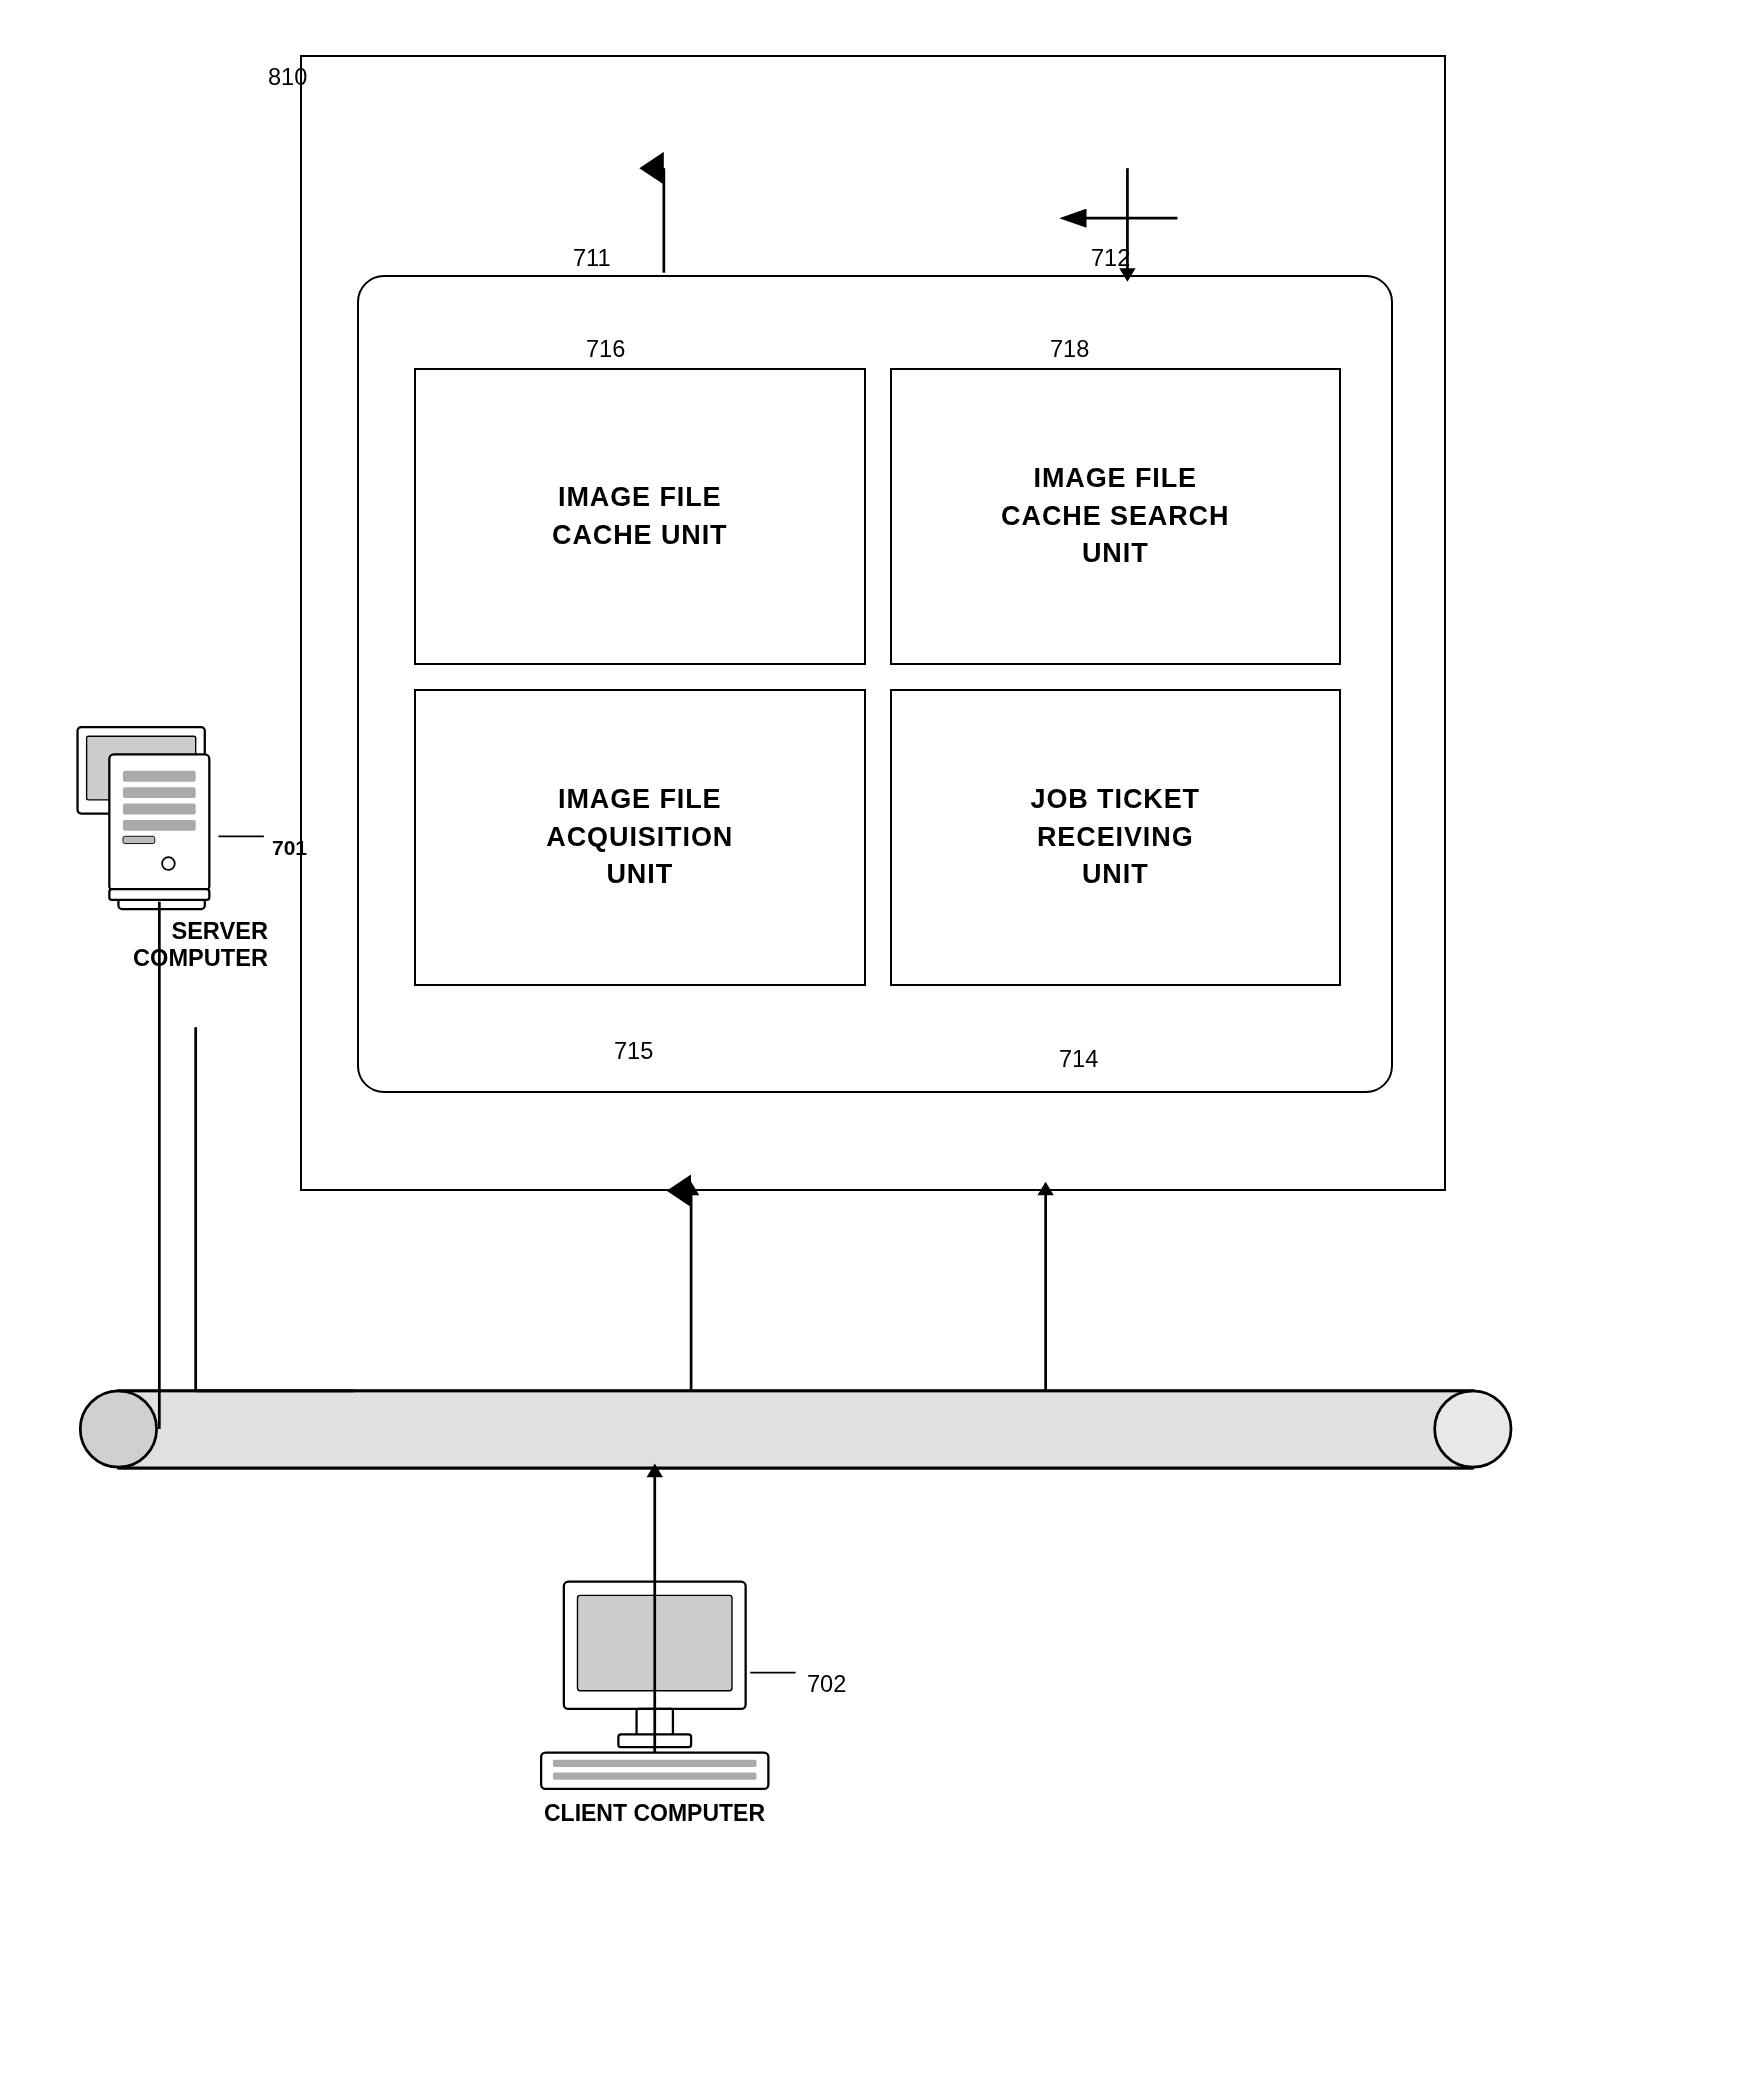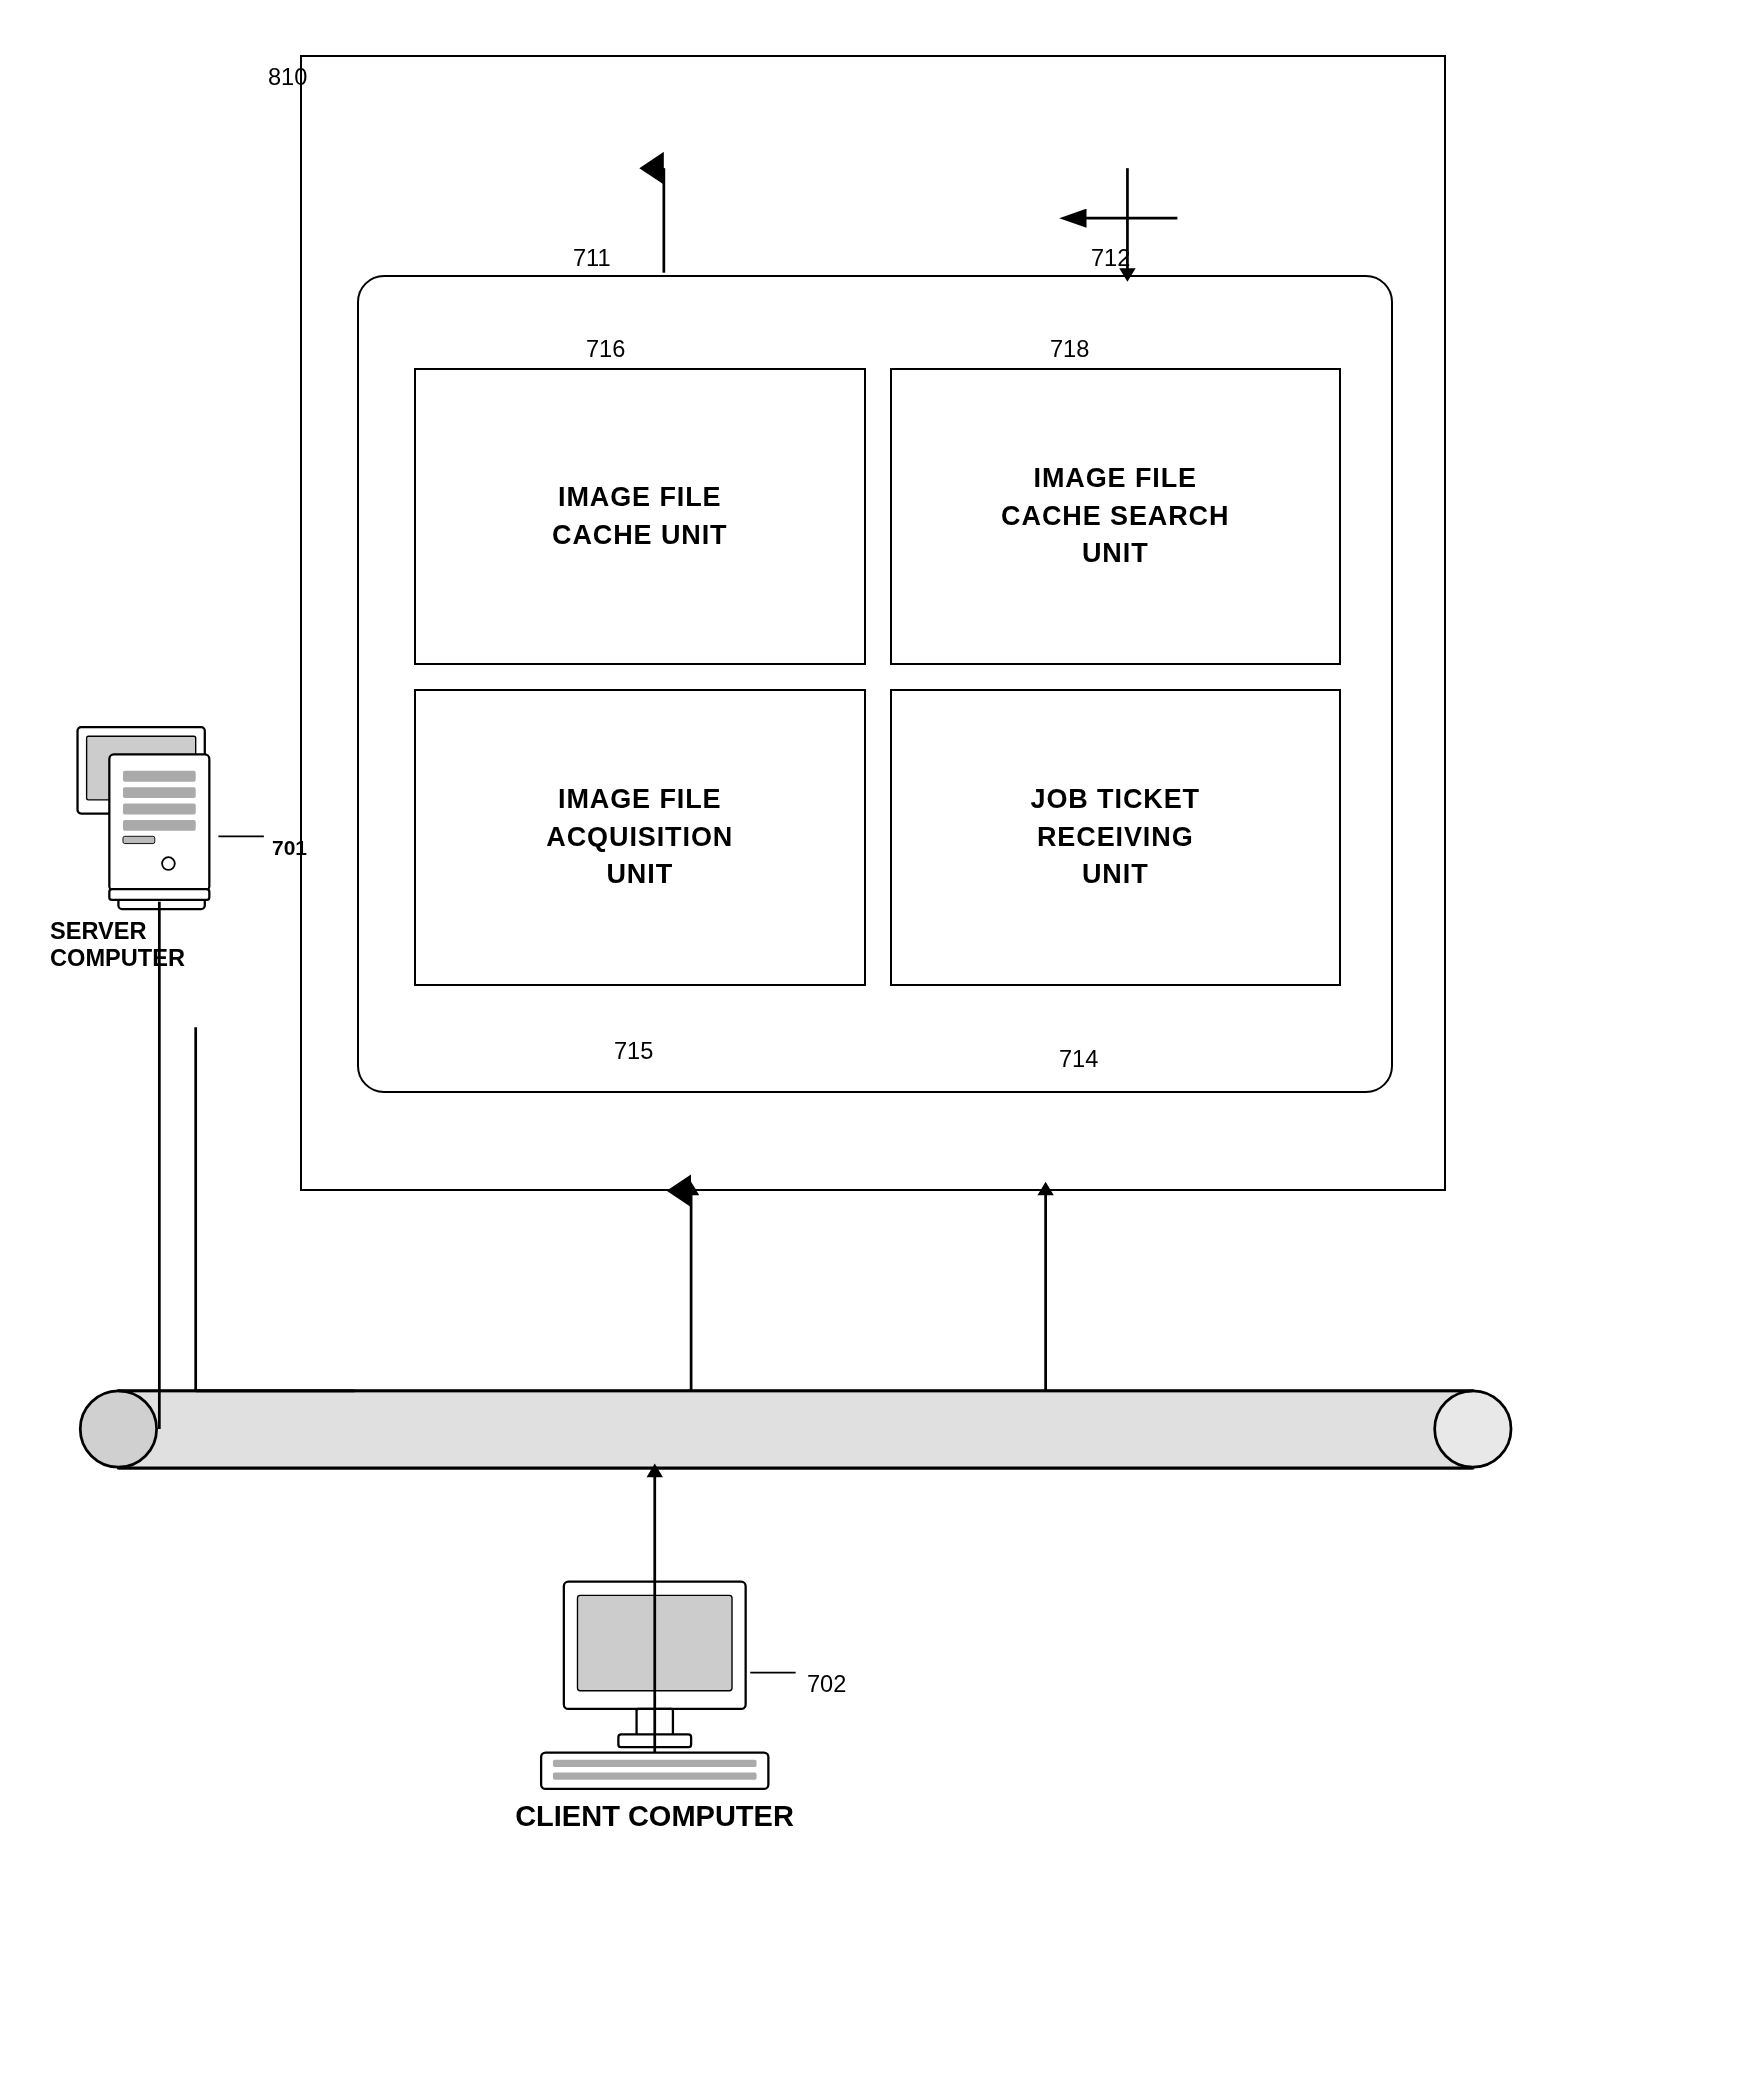--- a/index.html
+++ b/index.html
@@ -257,22 +257,22 @@
 
     <line x1="240" y1="920" x2="290" y2="920" stroke="#000" stroke-width="2"></line>
 
     <line x1="825" y1="1840" x2="875" y2="1840" stroke="#000" stroke-width="2"></line>
   </svg>
 
   <span class="ref-label" style="top: 836px; left: 272px; font-size:21px;font-weight:bold;">701</span>
 
   <span class="ref-label" style="top: 1671px; left: 807px; font-size:23.6px;">702</span>
 
-  <div style="position:absolute; top:918px; left:50px; text-align:left; width:218px;">
+  <div style="position:absolute; top:918px; left:50px; text-align:right; width:218px;">
     <span class="ref-label" style="position:relative; font-size:23.6px; font-weight:bold;">SERVER COMPUTER</span>
   </div>
 
   <div style="position:absolute; top:1800px; left:509px; text-align:center; width:291px;">
-    <span class="ref-label" style="position:relative; font-size:29px; font-weight:bold;">CLIENT COMPUTER</span>
+    <span class="ref-label" style="position:relative; font-size:23px; font-weight:bold;">CLIENT COMPUTER</span>
   </div>
 
 </div>
 
 
 </body></html>

